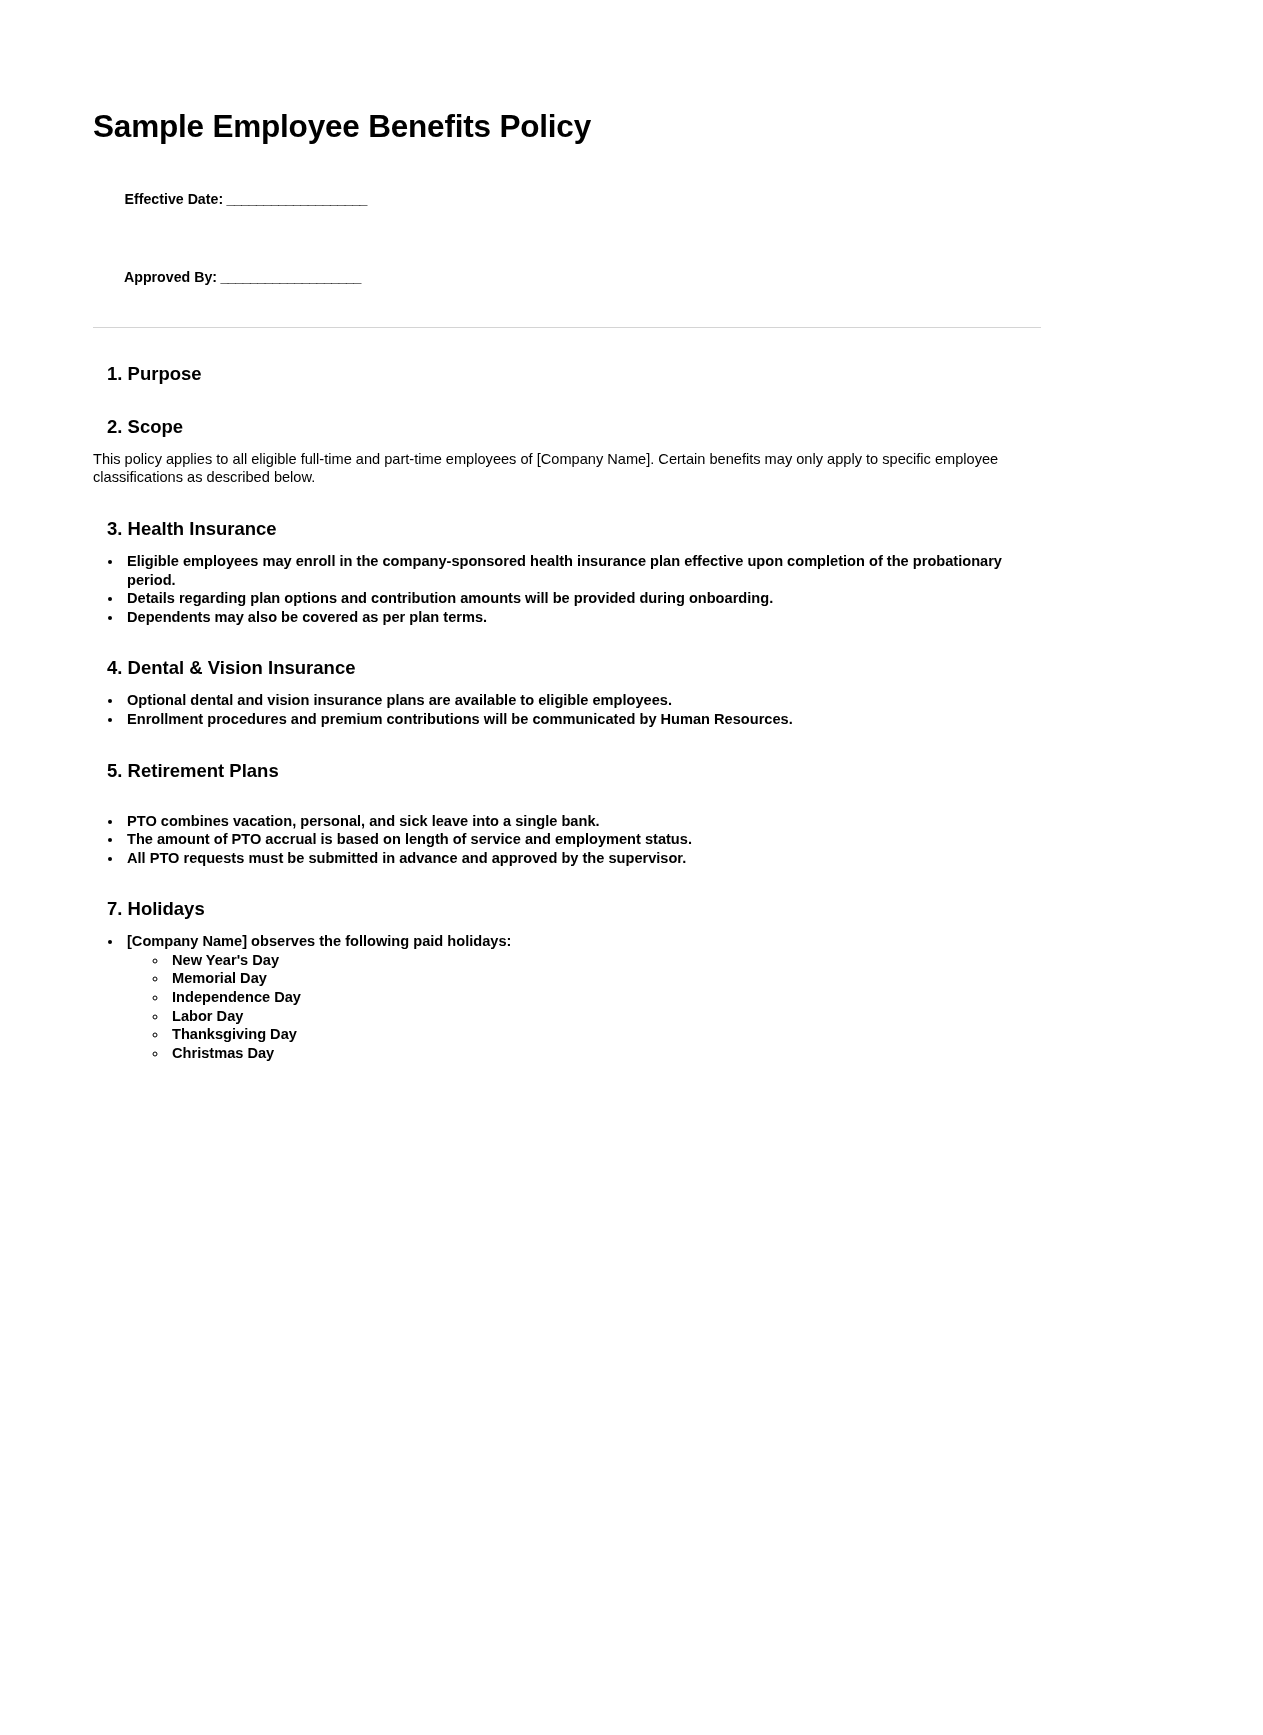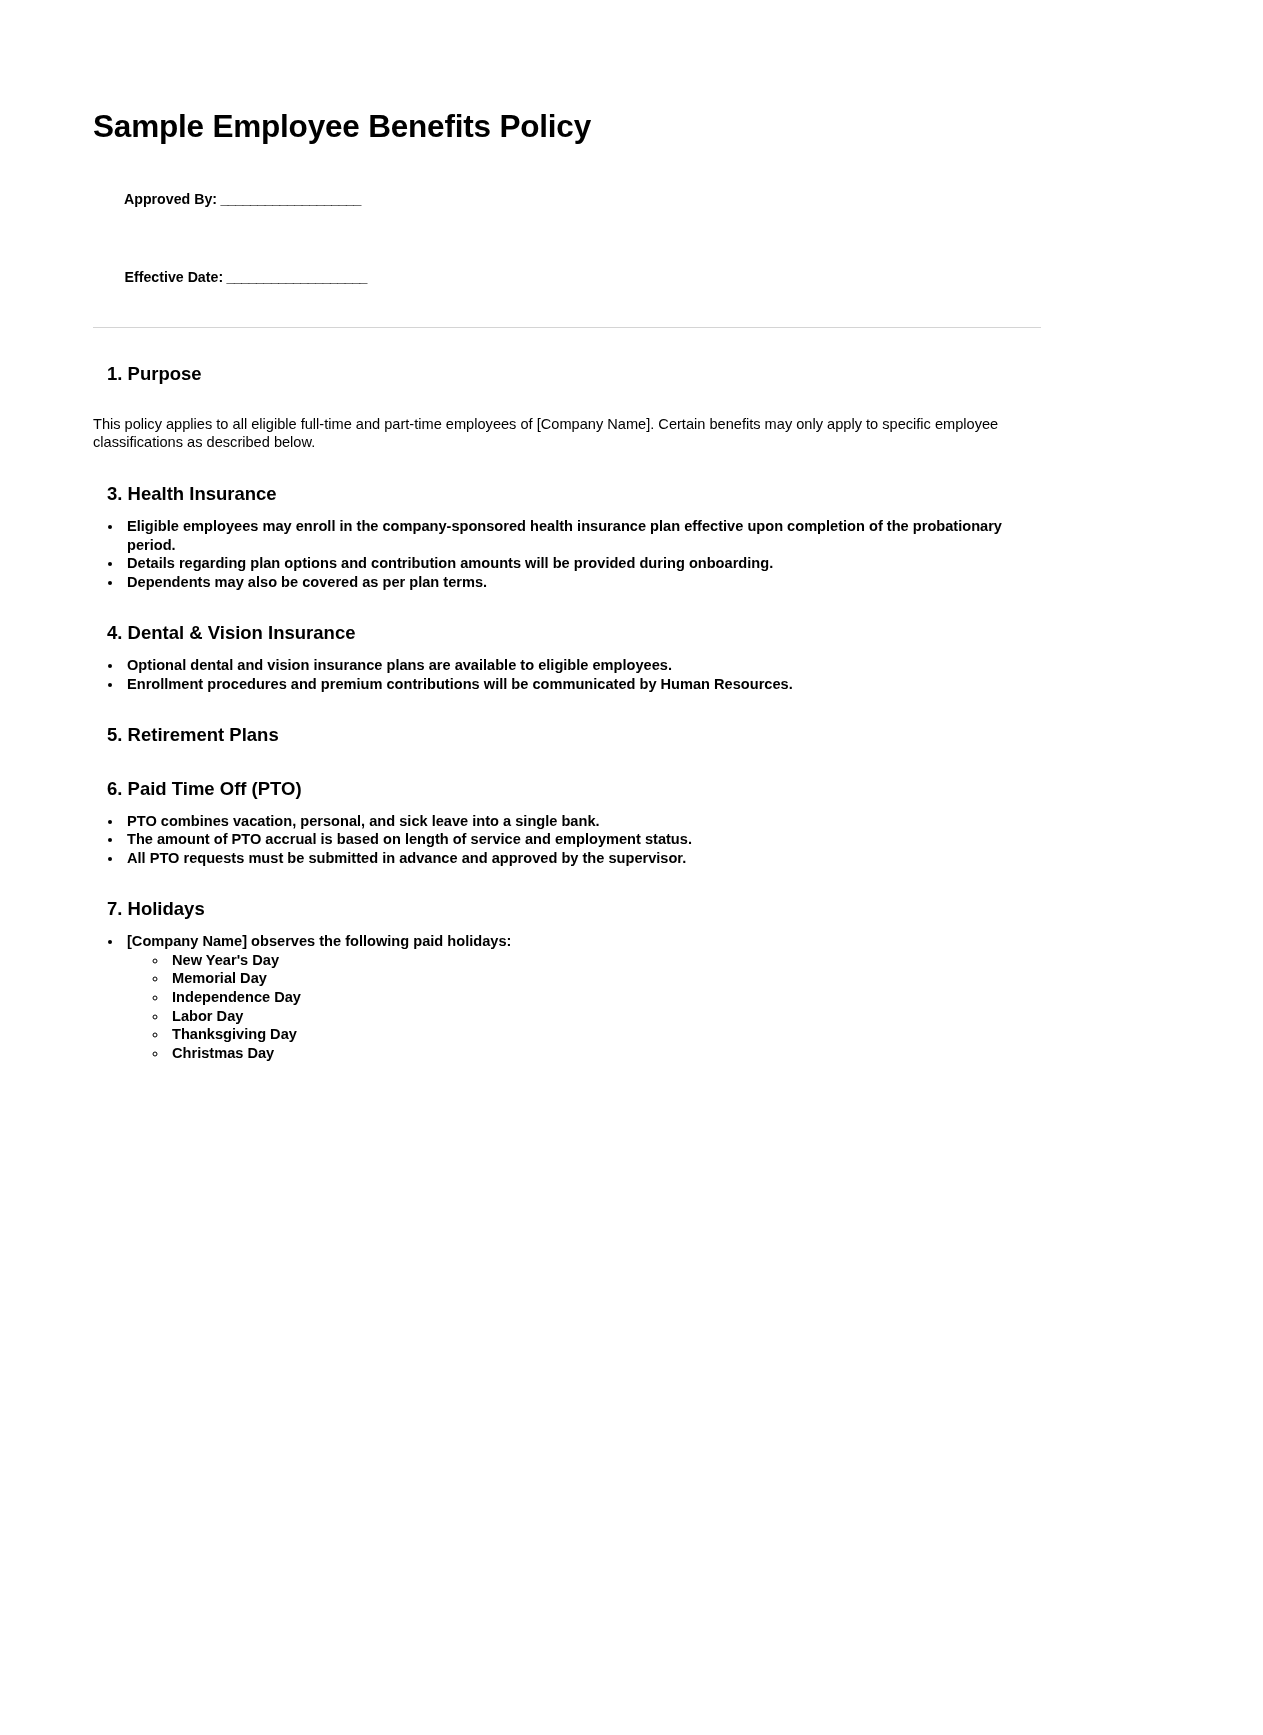--- a/index.html
+++ b/index.html
@@ -102,34 +102,35 @@
 </head>
 <body>
 
 <div class="page">
   <div class="doc-clip">
     <div class="doc">
 
       <h1 class="doc-title">Sample Employee Benefits Policy</h1>
 
       <div class="meta-line">
-        <span>Approved By:</span><span class="rule"> ___________________</span>
+        <span>Effective Date:</span><span class="rule"> ___________________</span>
       </div>
 
       <div class="meta-line">
-        <span>Effective Date:</span><span class="rule"> ___________________</span>
+        <span>Approved By:</span><span class="rule"> ___________________</span>
       </div>
 
       <hr class="divider">
 
       <div class="section">
         <h2 class="section-title">1. Purpose</h2>
       </div>
 
       <div class="section">
+        <h2 class="section-title">2. Scope</h2>
         <p class="body-text">This policy applies to all eligible full-time and part-time employees of [Company Name]. Certain benefits may only apply to specific employee classifications as described below.</p>
       </div>
 
       <div class="section">
         <h2 class="section-title">3. Health Insurance</h2>
         <ul class="bullets">
           <li>Eligible employees may enroll in the company-sponsored health insurance plan effective upon completion of the probationary period.</li>
           <li>Details regarding plan options and contribution amounts will be provided during onboarding.</li>
           <li>Dependents may also be covered as per plan terms.</li>
         </ul>
@@ -141,21 +142,20 @@
           <li>Optional dental and vision insurance plans are available to eligible employees.</li>
           <li>Enrollment procedures and premium contributions will be communicated by Human Resources.</li>
         </ul>
       </div>
 
       <div class="section">
         <h2 class="section-title">5. Retirement Plans</h2>
       </div>
 
       <div class="section">
-        <h2 class="section-title">6. Paid Time Off (PTO)</h2>
         <ul class="bullets">
           <li>PTO combines vacation, personal, and sick leave into a single bank.</li>
           <li>The amount of PTO accrual is based on length of service and employment status.</li>
           <li>All PTO requests must be submitted in advance and approved by the supervisor.</li>
         </ul>
       </div>
 
       <div class="section">
         <h2 class="section-title">7. Holidays</h2>
         <ul class="bullets">

